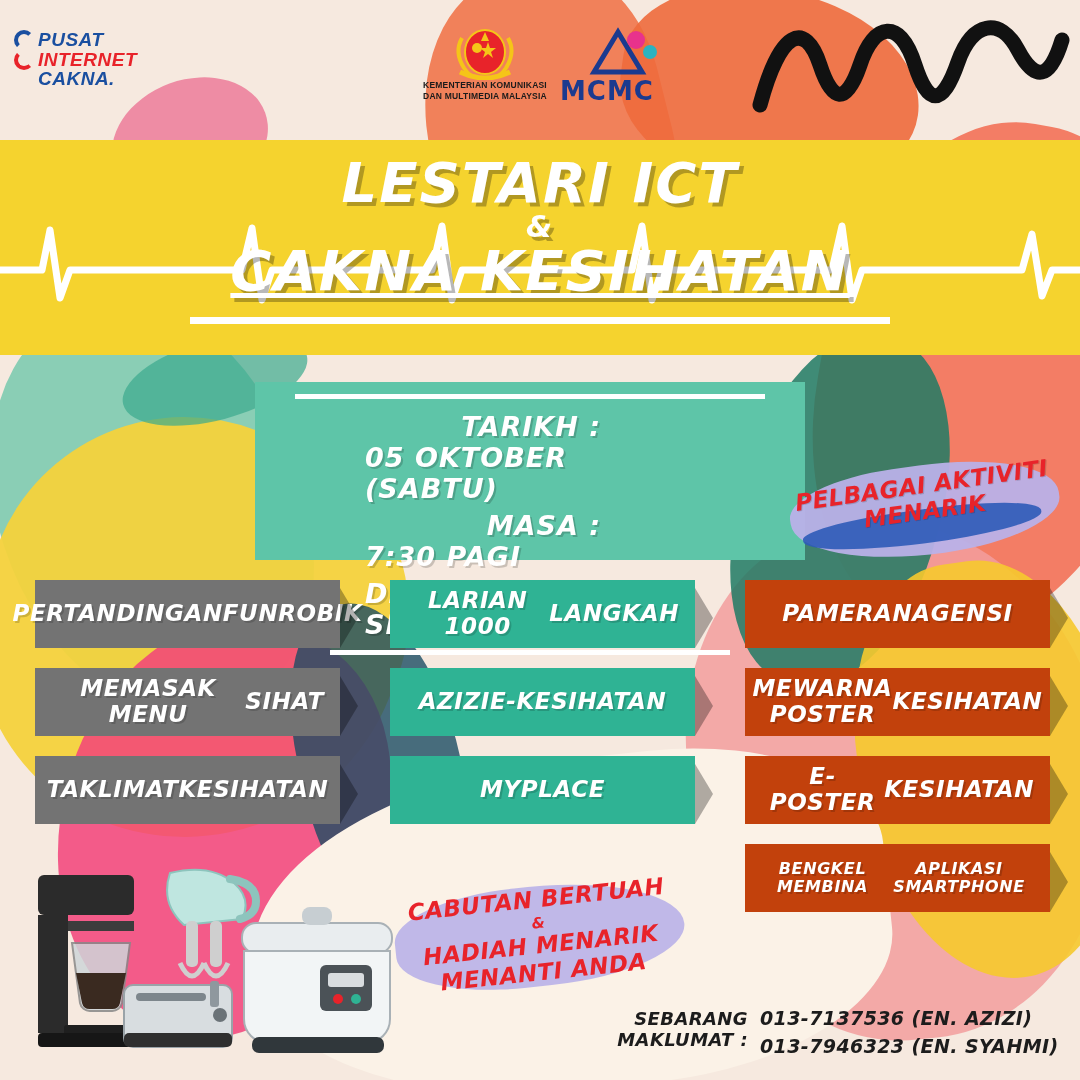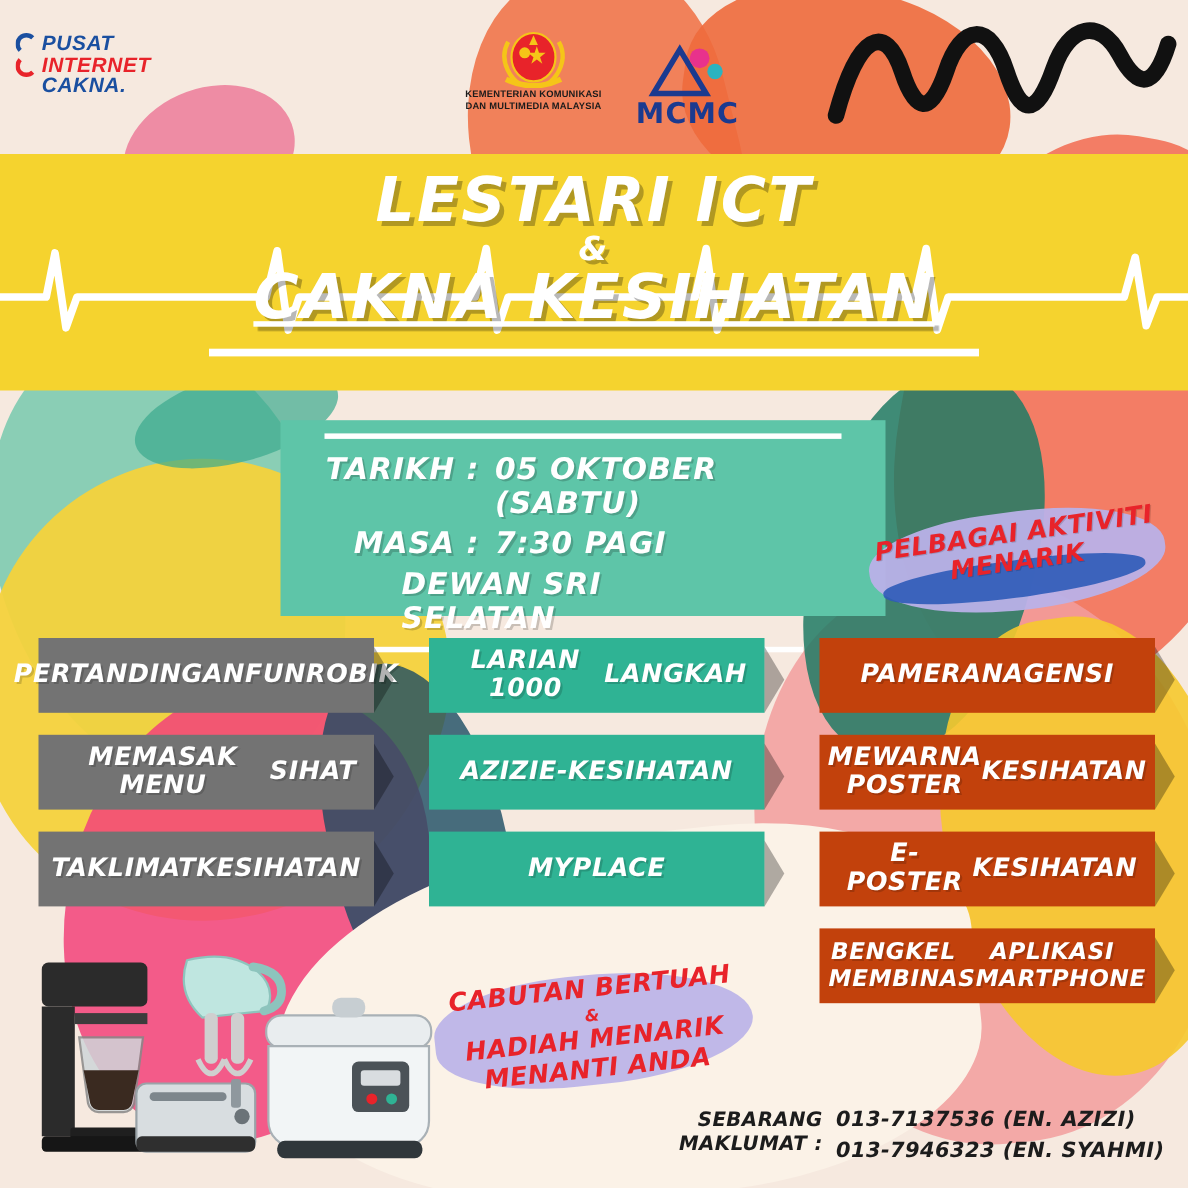--- a/index.html
+++ b/index.html
@@ -112,21 +112,21 @@
   .pi-internet { color: #e8232a; font-size: 19px; }
   .pi-flhs { color: #1a4fa0; font-size: 19px; }
   .pi-arc { width: 20px; height: 20px; border: 4px solid #e8232a; border-radius: 50%;
             border-right-color: transparent; border-top-color: transparent; }
   .pi-arc2 { width: 20px; height: 20px; border: 4px solid #1a4fa0; border-radius: 50%;
             border-right-color: transparent; border-bottom-color: transparent; }
 
   .logo-jata { position: absolute; left: 395px; top: 22px; width: 180px; text-align: center; }
   .jata-txt { font-size: 8.5px; font-weight: bold; color: #1b1b1b; line-height: 1.25; letter-spacing: .2px; }
 
-  .logo-mcmc { position: absolute; left: 560px; top: 39px; width: 130px; text-align: center; }
+  .logo-mcmc { position: absolute; left: 560px; top: 26px; width: 130px; }
   .mcmc-word { font-size: 26px; font-weight: bold; color: #1b3a8f; letter-spacing: 1px; font-family: "DejaVu Sans", sans-serif; }
 
   
   .title-wrap { position: absolute; left: 0; top: 150px; width: 1080px; text-align: center; }
   .title-line {
     font-family: "DejaVu Sans", sans-serif;
     font-weight: bold; font-style: italic;
     color: #ffffff;
     letter-spacing: 2px;
     text-shadow: 4px 4px 0 rgba(0,0,0,.28);
@@ -135,26 +135,27 @@
   .t-amp { font-size: 30px; margin: -6px 0; }
   .t2 { font-size: 56px; text-decoration: underline; }
   .title-rule { width: 700px; height: 7px; background: #fff; margin: 14px auto 0; }
 
   
   .details { position: absolute; left: 255px; top: 382px; width: 550px; height: 178px; }
   .det-rule-top { width: 470px; height: 5px; background: #fff; margin: 12px auto 0; }
   .det-rule-bot { width: 400px; height: 5px; background: #fff; margin: 10px auto 0; }
   .det-rows { padding: 12px 0 0; }
   .det-row {
-    display: flex; align-items: flex-start; justify-content: center;
+    display: flex; align-items: center; justify-content: center;
     font-family: "DejaVu Sans", sans-serif;
     font-weight: bold; font-style: italic; color: #fff;
     font-size: 27px; letter-spacing: 1px;
     text-shadow: 2px 2px 0 rgba(0,0,0,.18);
     margin-bottom: 6px;
+    flex-direction: column;
   }
   .det-label { width: 170px; text-align: right; padding-right: 14px; }
   .det-value { width: 330px; text-align: left; }
 
   
   .stamp {
     position: absolute; left: 790px; top: 465px; width: 270px; height: 90px;
     transform: rotate(-8deg);
   }
   .stamp-bg { position: absolute; inset: 0; background: #b9b1e8; border-radius: 40% 50% 45% 55%; opacity: .95; }
@@ -373,21 +374,21 @@
           <div>AGENSI</div>
         </div>
       <div class="ribbon r-yellow">
           <div>MEWARNA POSTER</div>
           <div>KESIHATAN</div>
         </div>
       <div class="ribbon r-yellow">
           <div>E-POSTER</div>
           <div>KESIHATAN</div>
         </div>
-      <div class="ribbon r-yellow" style="font-size:21px;">
+      <div class="ribbon r-yellow" style="font-size:16px;">
           <div>BENGKEL MEMBINA</div>
           <div>APLIKASI SMARTPHONE</div>
         </div>
     </div>
 
   </div>
 
   <div class="cabutan">
     <div class="cab-bg"></div>
     <div class="cab-txt">

